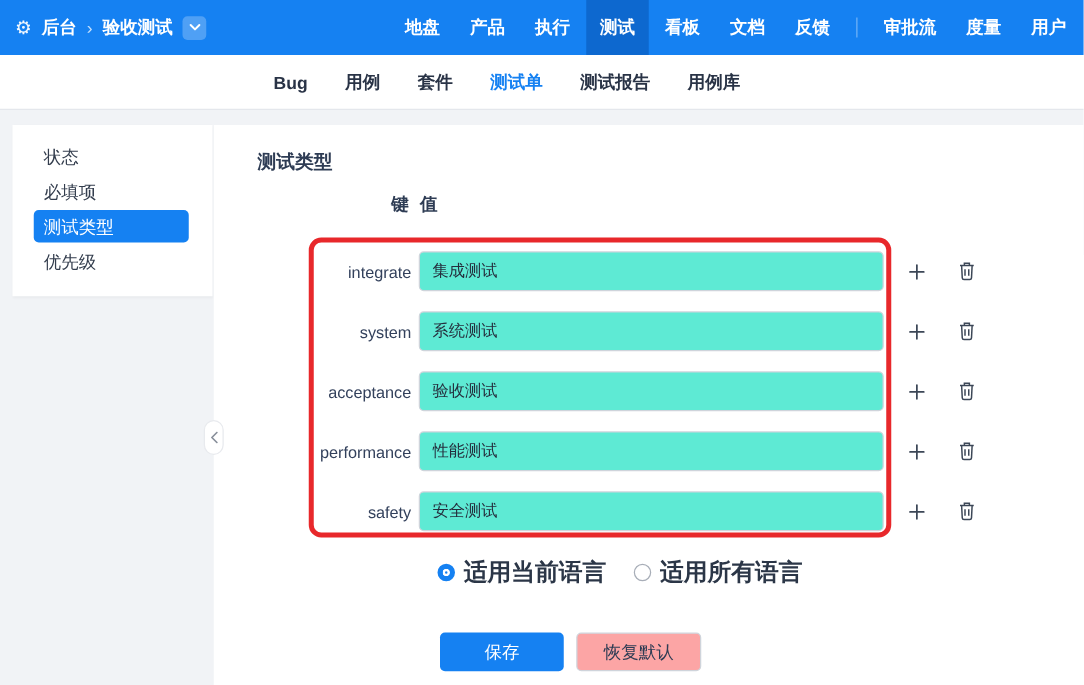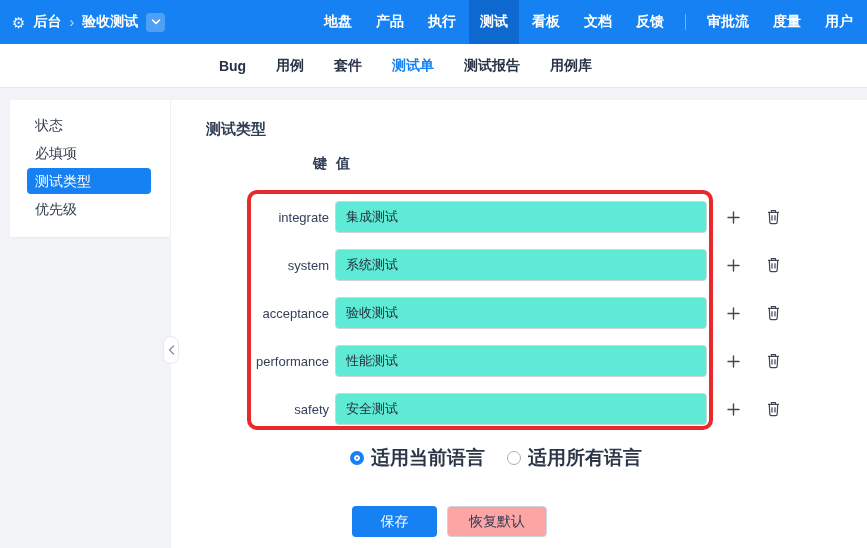--- a/index.html
+++ b/index.html
@@ -67,21 +67,21 @@
     gap:22px; font-size:19px; color:#2b3647;font-weight:bold; }
   .radio-opt { display:flex; align-items:center; gap:7px; cursor:pointer; }
   .radio-dot { width:14px; height:14px; border-radius:50%; flex:none; }
   .radio-dot.on { background:#1581f2; border:4px solid #1581f2;
     box-shadow:inset 0 0 0 2px #fff; }
   .radio-dot.off { background:#fff; border:1px solid #a8aeb8; }
 
   .btn-row { position:absolute; left:181px; top:406px; display:flex; gap:10px; }
   .btn { height:31px; border-radius:4px; font-size:14px; display:flex; align-items:center;
     justify-content:center; cursor:pointer; font-family:inherit; }
-  .btn-primary { width:85px; background:#1581f2; color:#fff; border:none; }
+  .btn-primary { width:99px; background:#1581f2; color:#fff; border:none; }
   .btn-secondary { width:100px; background:#fca5a5; color:#2e3c54; border:1px solid #cfd4db; }
 </style>
 </head>
 <body>
 
 <div class="topbar">
   <div class="crumbs">
     <span class="gear">⚙</span>
     <span>后台</span>
     <span class="crumb-sep">›</span>

